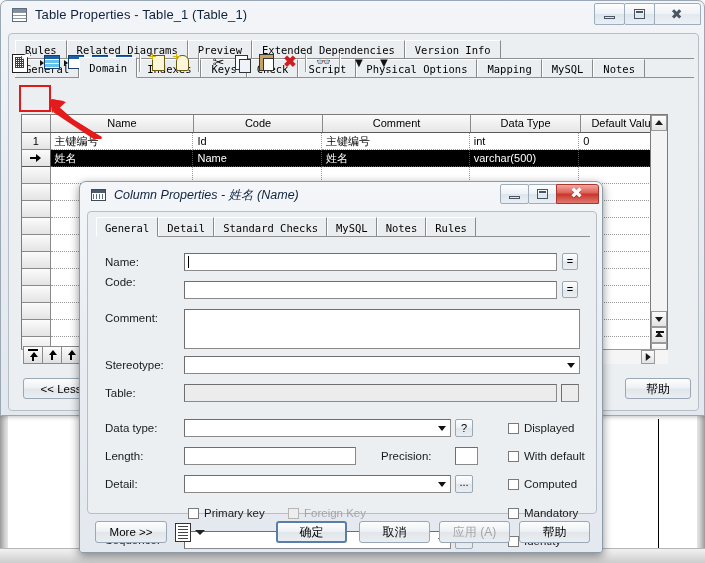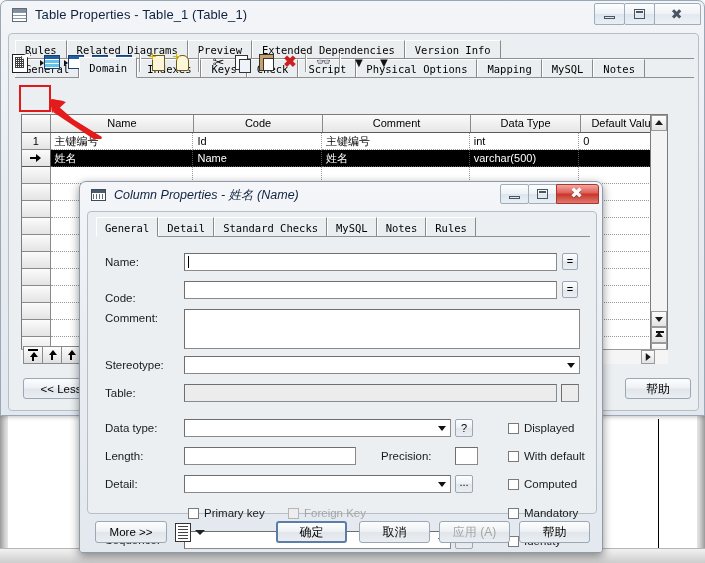--- a/index.html
+++ b/index.html
@@ -855,21 +855,21 @@
         <div class="dtab">Rules</div>
       </div>
       <div class="dlg-tab-underline"></div>
 
       <div class="lbl" style="left:17px; top:44px">Name:</div>
       <div class="fld" style="left:96px; top:41px; width:373px; height:18px">
           <span class="caret"></span>
         </div>
       <div class="eqbtn" style="left:474px; top:41px">=</div>
 
-      <div class="lbl" style="left:17px; top:80px">Code:</div>
+      <div class="lbl" style="left:17px; top:64px">Code:</div>
       <div class="fld" style="left:96px; top:69px; width:373px; height:18px"></div>
       <div class="eqbtn" style="left:474px; top:69px">=</div>
 
       <div class="lbl" style="left:17px; top:100px">Comment:</div>
       <div class="fld" style="left:96px; top:97px; width:396px; height:40px"></div>
 
       <div class="lbl" style="left:17px; top:147px">Stereotype:</div>
       <div class="fld" style="left:96px; top:144px; width:396px; height:18px"></div>
       <div class="combo-arrow" style="left:475px; top:145px; border:none; background:transparent"></div>
 

